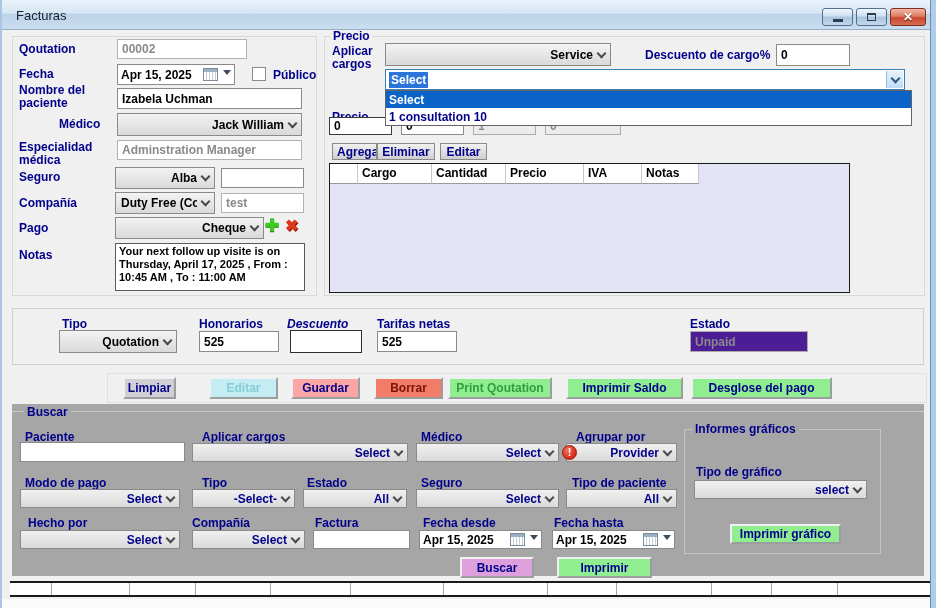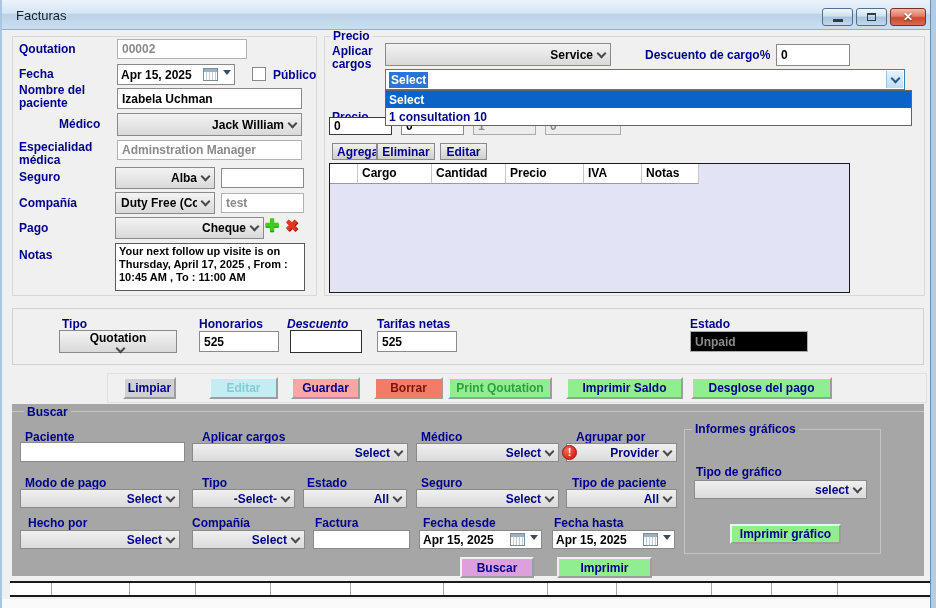--- a/index.html
+++ b/index.html
@@ -196,32 +196,32 @@
       <span class="hc" style="width:74px;">Cargo</span>
       <span class="hc" style="width:74px;">Cantidad</span>
       <span class="hc" style="width:78px;">Precio</span>
       <span class="hc" style="width:58px;">IVA</span>
       <span class="hc" style="width:57px;">Notas</span>
     </div>
   </div>
 
   <div class="panel" style="left:10px;top:308px;width:912px;height:57px;border-color:#d0d0d0;"></div>
   <div class="lbl" style="left:60px;top:317px;">Tipo</div>
-  <div class="dd" style="left:57px;top:330px;width:118px;height:23px;flex-direction:column;">
+  <div class="dd" style="left:57px;top:330px;width:118px;height:23px;">
     <span class="t">Quotation</span>
       <span class="chev"></span>
   </div>
   <div class="lbl" style="left:197px;top:317px;">Honorarios</div>
   <input class="box" style="left: 197px; top: 331px; width: 80px; height: 21px;" readonly="" value="525">
   <div class="lbl" style="left:285px;top:317px;font-style:italic;">Descuento</div>
   <input class="box" style="left: 288px; top: 330px; width: 72px; height: 23px; border-color: rgb(46, 46, 46);" value="">
   <div class="lbl" style="left:375px;top:317px;">Tarifas netas</div>
   <input class="box" style="left: 375px; top: 331px; width: 80px; height: 21px;" readonly="" value="525">
   <div class="lbl" style="left:688px;top:317px;">Estado</div>
-  <input class="box grayed" style="left: 688px; top: 331px; width: 118px; height: 21px; background: #000000;" readonly="" value="Unpaid">
+  <input class="box grayed" style="left: 688px; top: 331px; width: 118px; height: 21px; background: #4c1d95;" readonly="" value="Unpaid">
 
   <div class="panel" style="left:105px;top:373px;width:820px;height:30px;border-color:#e0e0e0;"></div>
   <div class="btn c3d" style="left:121px;top:377px;width:53px;height:22px;background:#cfcfd4;">Limpiar</div>
   <div class="btn c3d cyan" style="left:207px;top:377px;width:69px;height:22px;">Editar</div>
   <div class="btn c3d yellow" style="left:289px;top:377px;width:69px;height:22px;">Guardar</div>
   <div class="btn c3d red" style="left:372px;top:377px;width:69px;height:22px;">Borrar</div>
   <div class="btn c3d green greentext" style="left:446px;top:377px;width:104px;height:22px;">Print Qoutation</div>
   <div class="btn c3d green" style="left:564px;top:377px;width:117px;height:22px;">Imprimir Saldo</div>
   <div class="btn c3d green" style="left:689px;top:377px;width:141px;height:22px;">Desglose del pago</div>
 

